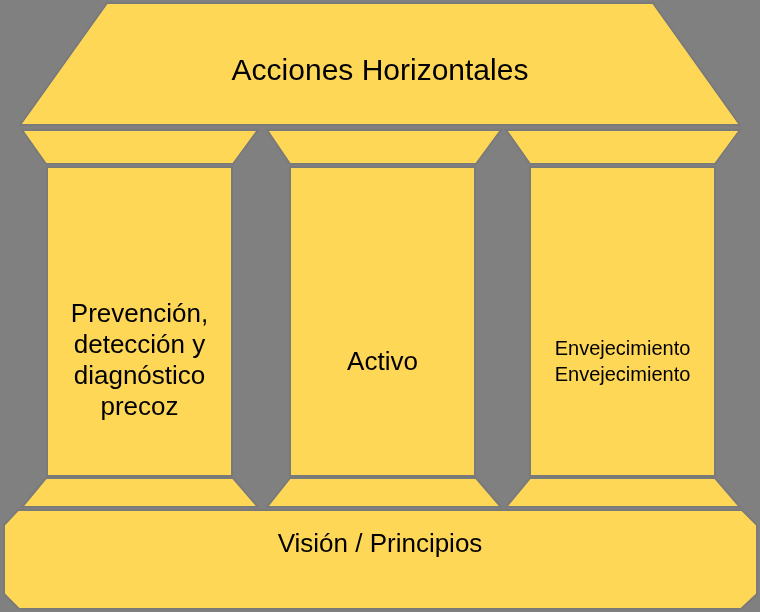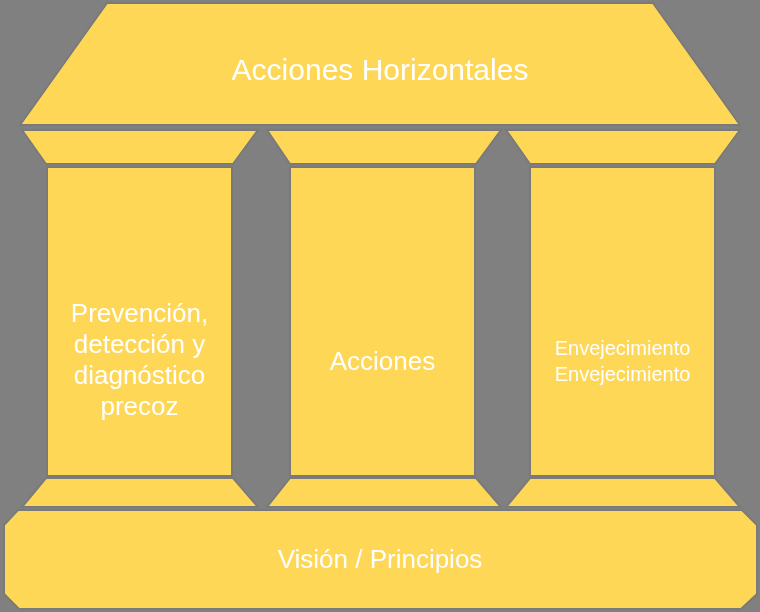--- a/index.html
+++ b/index.html
@@ -20,21 +20,21 @@
       top: 0;
       width: 760px;
       height: 612px;
     }
     .label {
       position: absolute;
       display: flex;
       align-items: center;
       justify-content: center;
       text-align: center;
-      color: #ffffff;
+      color: #000000;
       line-height: 1.2;
     }
     .roof-label {
       left: 107px;
       top: 40px;
       width: 546px;
       height: 60px;
       font-size: 30px;
     }
     .pillar-label {
@@ -43,21 +43,21 @@
     }
     .pillar-label.small {
       font-size: 20px;
       line-height: 1.28;
     }
     #pillar-1-label { left: 47px;  top: 250px; width: 185px; height: 140px; }
     #pillar-2-label { left: 290px; top: 282px; width: 185px; height: 80px; }
     #pillar-3-label { left: 530px; top: 282px; width: 185px; height: 80px; }
     .base-label {
       left: 3px;
-      top: 530px;
+      top: 514px;
       width: 754px;
       height: 60px;
       font-size: 26px;
     }
   </style>
 </head>
 <body>
 
 <svg class="structure" viewBox="0 0 760 612" xmlns="http://www.w3.org/2000/svg">
   <g fill="#FFD757" stroke="#7A7A7A" stroke-width="2" stroke-linejoin="miter">
@@ -86,21 +86,21 @@
   <div>
     <div>Prevención,</div>
     <div>detección y</div>
     <div>diagnóstico</div>
     <div>precoz</div>
   </div>
 </div>
 
 <div class="label pillar-label" id="pillar-2-label">
   <div>
-    <div>Acciones</div>
+    <div>Activo</div>
   </div>
 </div>
 
 <div class="label pillar-label small" id="pillar-3-label">
   <div>
     <div>Envejecimiento</div>
     <div>Envejecimiento</div>
   </div>
 </div>
 

